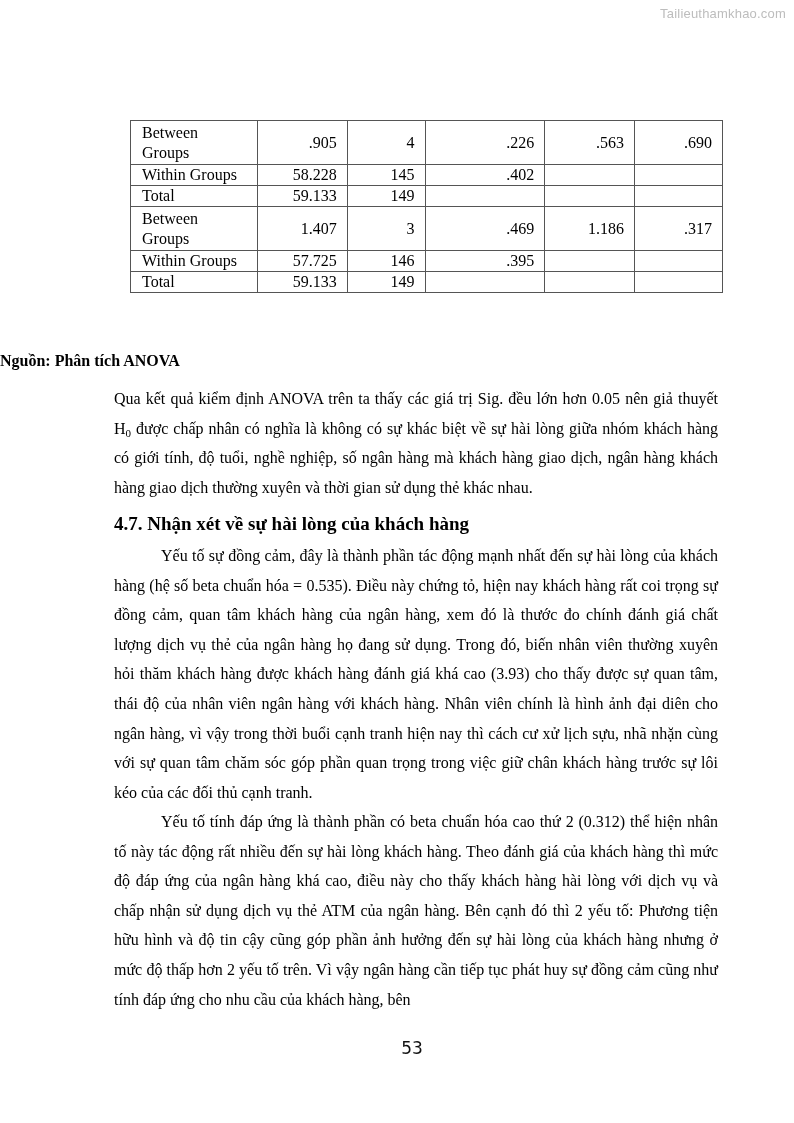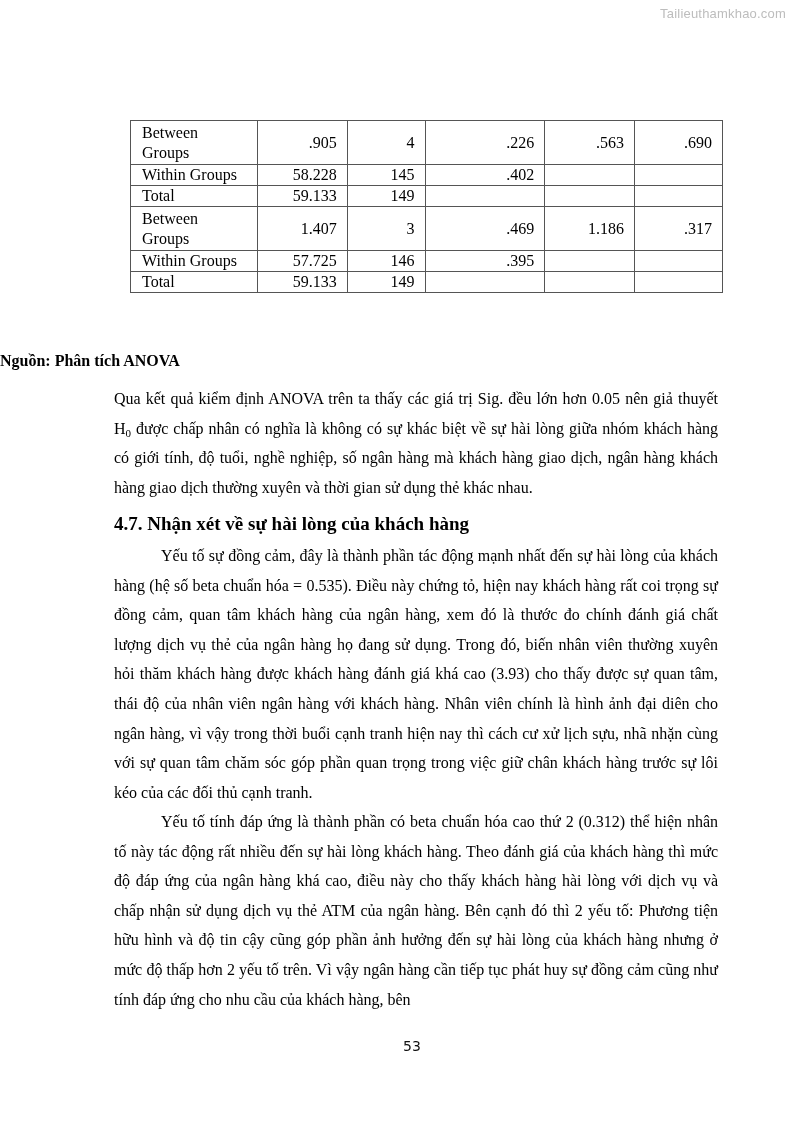--- a/index.html
+++ b/index.html
@@ -90,21 +90,21 @@
     .indent { text-indent: 47px; }
     sub { font-size: 11px; vertical-align: -3px; line-height: 0; }
 
     .page-number {
       position: absolute;
       top: 1038px;
       left: 0;
       width: 794px;
       text-align: center;
       font-family: "DejaVu Sans", "Liberation Sans", sans-serif;
-      font-size: 14px;
+      font-size: 17px;
       color: #111;
       padding-left: 30px;
       box-sizing: border-box;
     }
   </style>
 </head>
 <body>
 
 <div class="watermark">Tailieuthamkhao.com</div>
 

